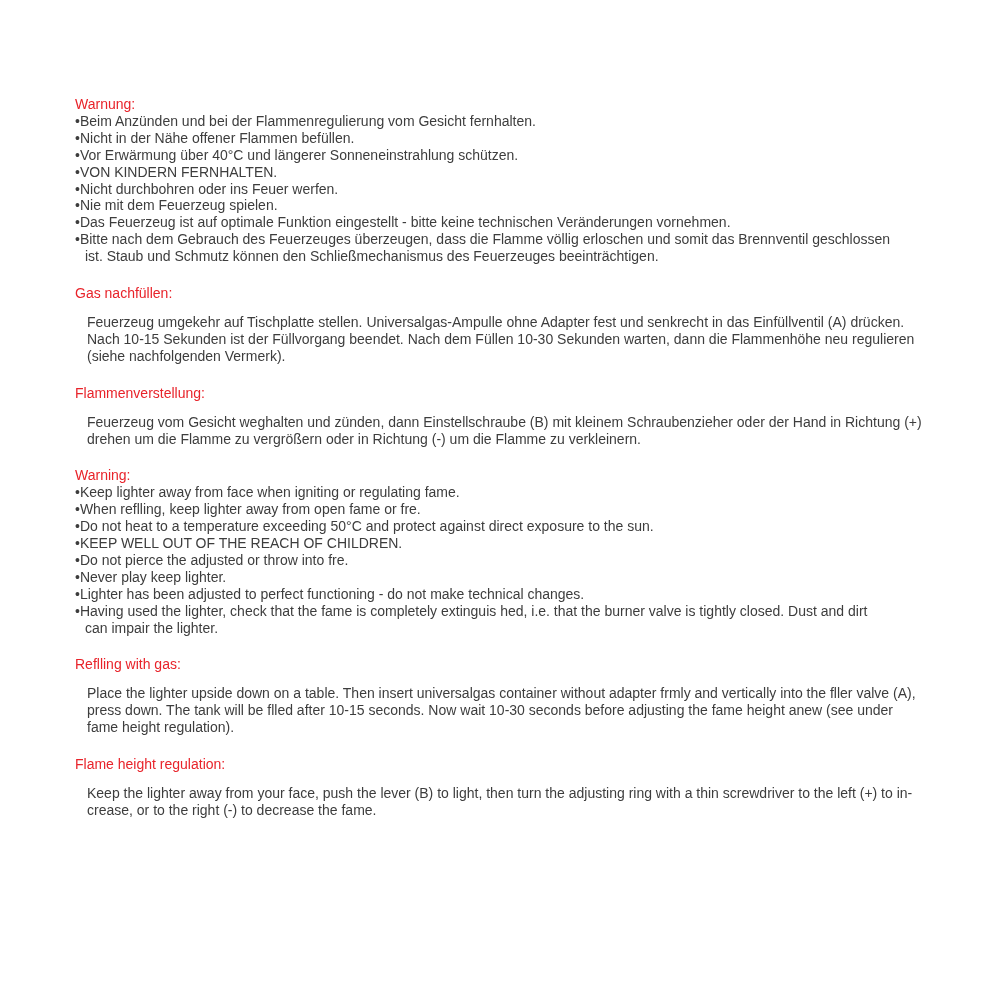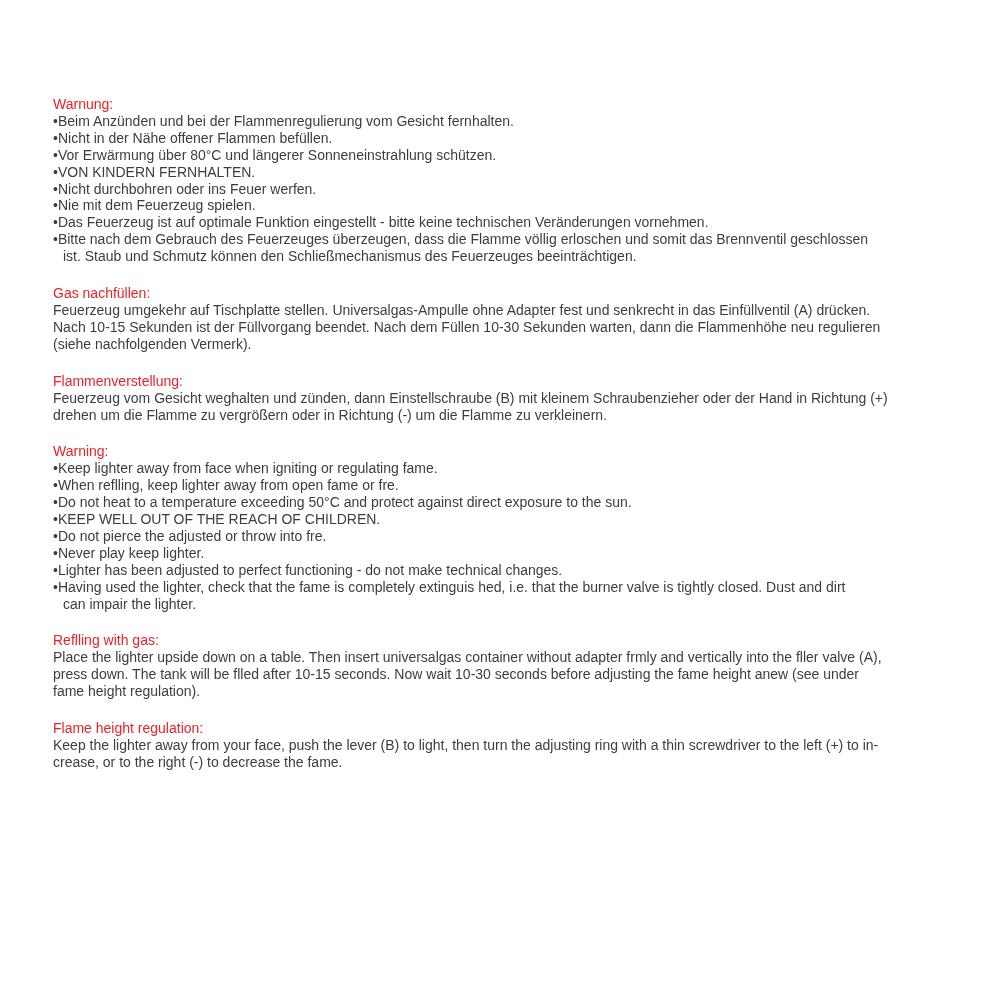--- a/index.html
+++ b/index.html
@@ -15,21 +15,21 @@
   }
   body {
     width: 1000px;
     height: 1000px;
     position: relative;
     font-family: "Liberation Sans", sans-serif;
     color: var(--body-color);
   }
   .doc {
     position: absolute;
-    left: 53px;
+    left: 75px;
     top: 96px;
     width: 905px;
     font-size: 14px;
     line-height: 16.9px;
   }
   .sec { margin: 0; }
   .sec + .sec { margin-top: 20px; }
   .heading {
     margin: 0;
     font-size: 14px;
@@ -41,35 +41,35 @@
     padding: 0;
     list-style: none;
   }
   .bullets li {
     padding-left: 10px;
     text-indent: -10px;
     white-space: pre-line;
   }
   .bullets li::before { content: "\2022 "; }
   .para {
-    margin: 0;
+    margin: 12px;
     white-space: pre-line;
   }
 </style>
 </head>
 <body>
 
 <main class="doc">
 
   <section class="sec">
     <h2 class="heading">Warnung:</h2>
     <ul class="bullets">
       <li>Beim Anzünden und bei der Flammenregulierung vom Gesicht fernhalten.</li>
       <li>Nicht in der Nähe offener Flammen befüllen.</li>
-      <li>Vor Erwärmung über 80°C und längerer Sonneneinstrahlung schützen.</li>
+      <li>Vor Erwärmung über 40°C und längerer Sonneneinstrahlung schützen.</li>
       <li>VON KINDERN FERNHALTEN.</li>
       <li>Nicht durchbohren oder ins Feuer werfen.</li>
       <li>Nie mit dem Feuerzeug spielen.</li>
       <li>Das Feuerzeug ist auf optimale Funktion eingestellt - bitte keine technischen Veränderungen vornehmen.</li>
       <li>Bitte nach dem Gebrauch des Feuerzeuges überzeugen, dass die Flamme völlig erloschen und somit das Brennventil geschlossen
 ist. Staub und Schmutz können den Schließmechanismus des Feuerzeuges beeinträchtigen.</li>
     </ul>
   </section>
 
   <section class="sec">

